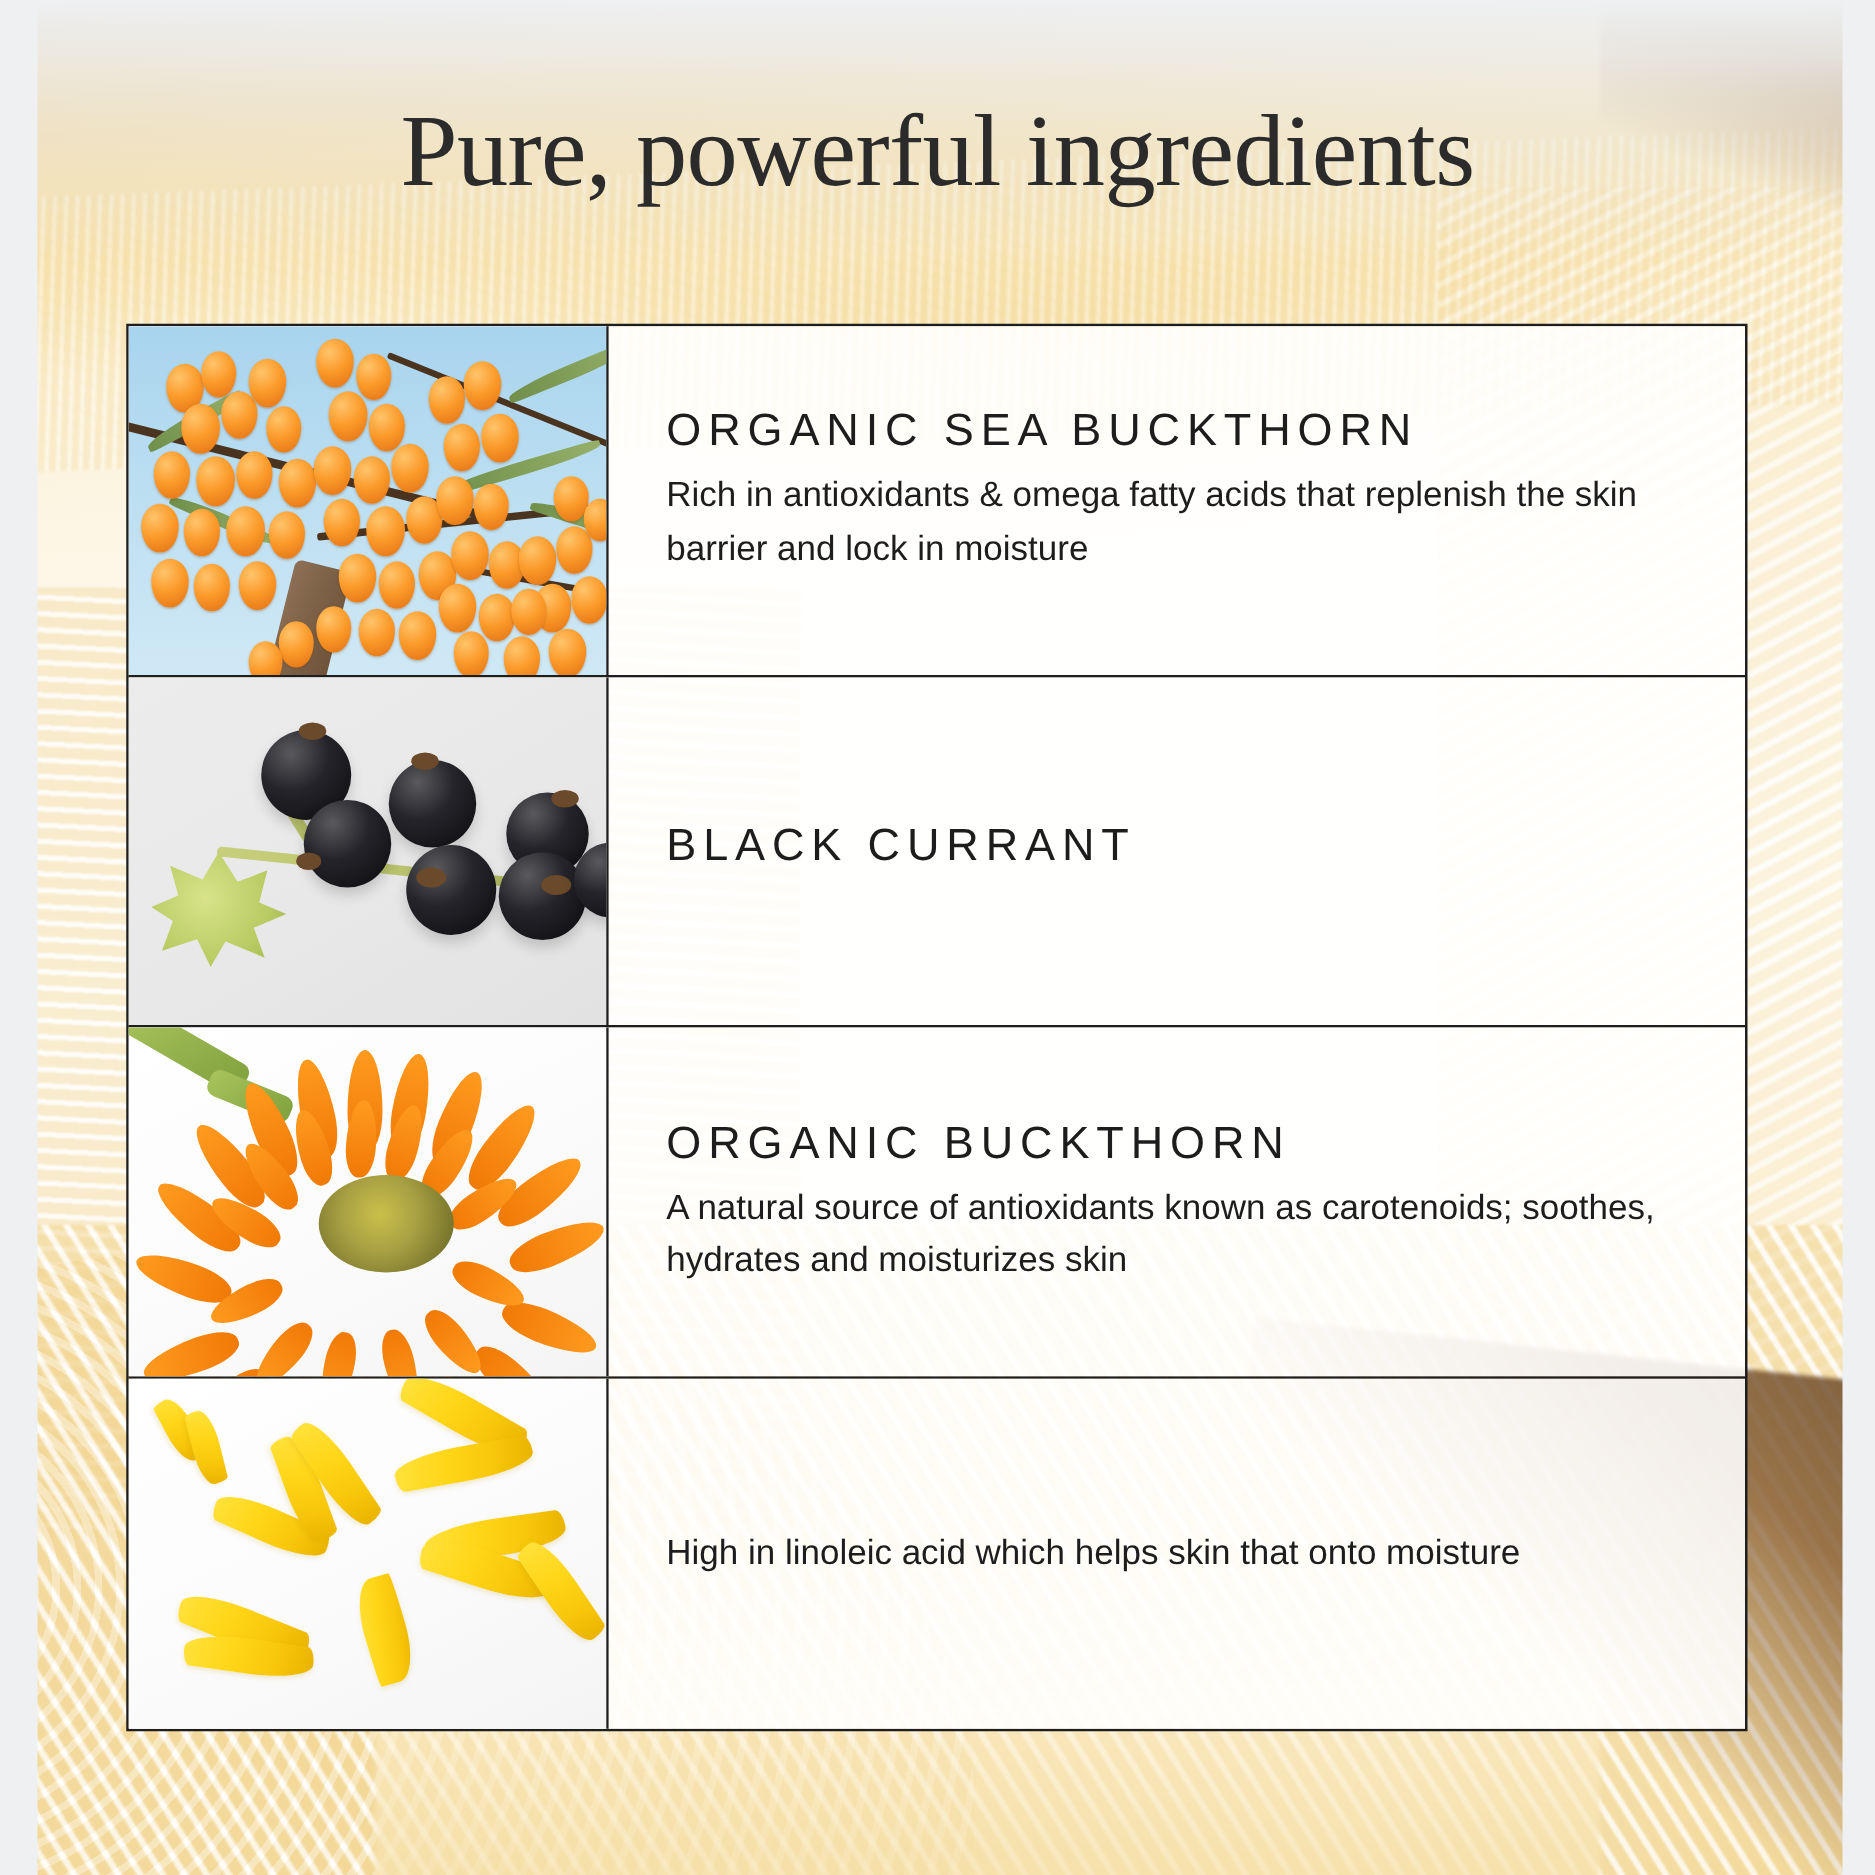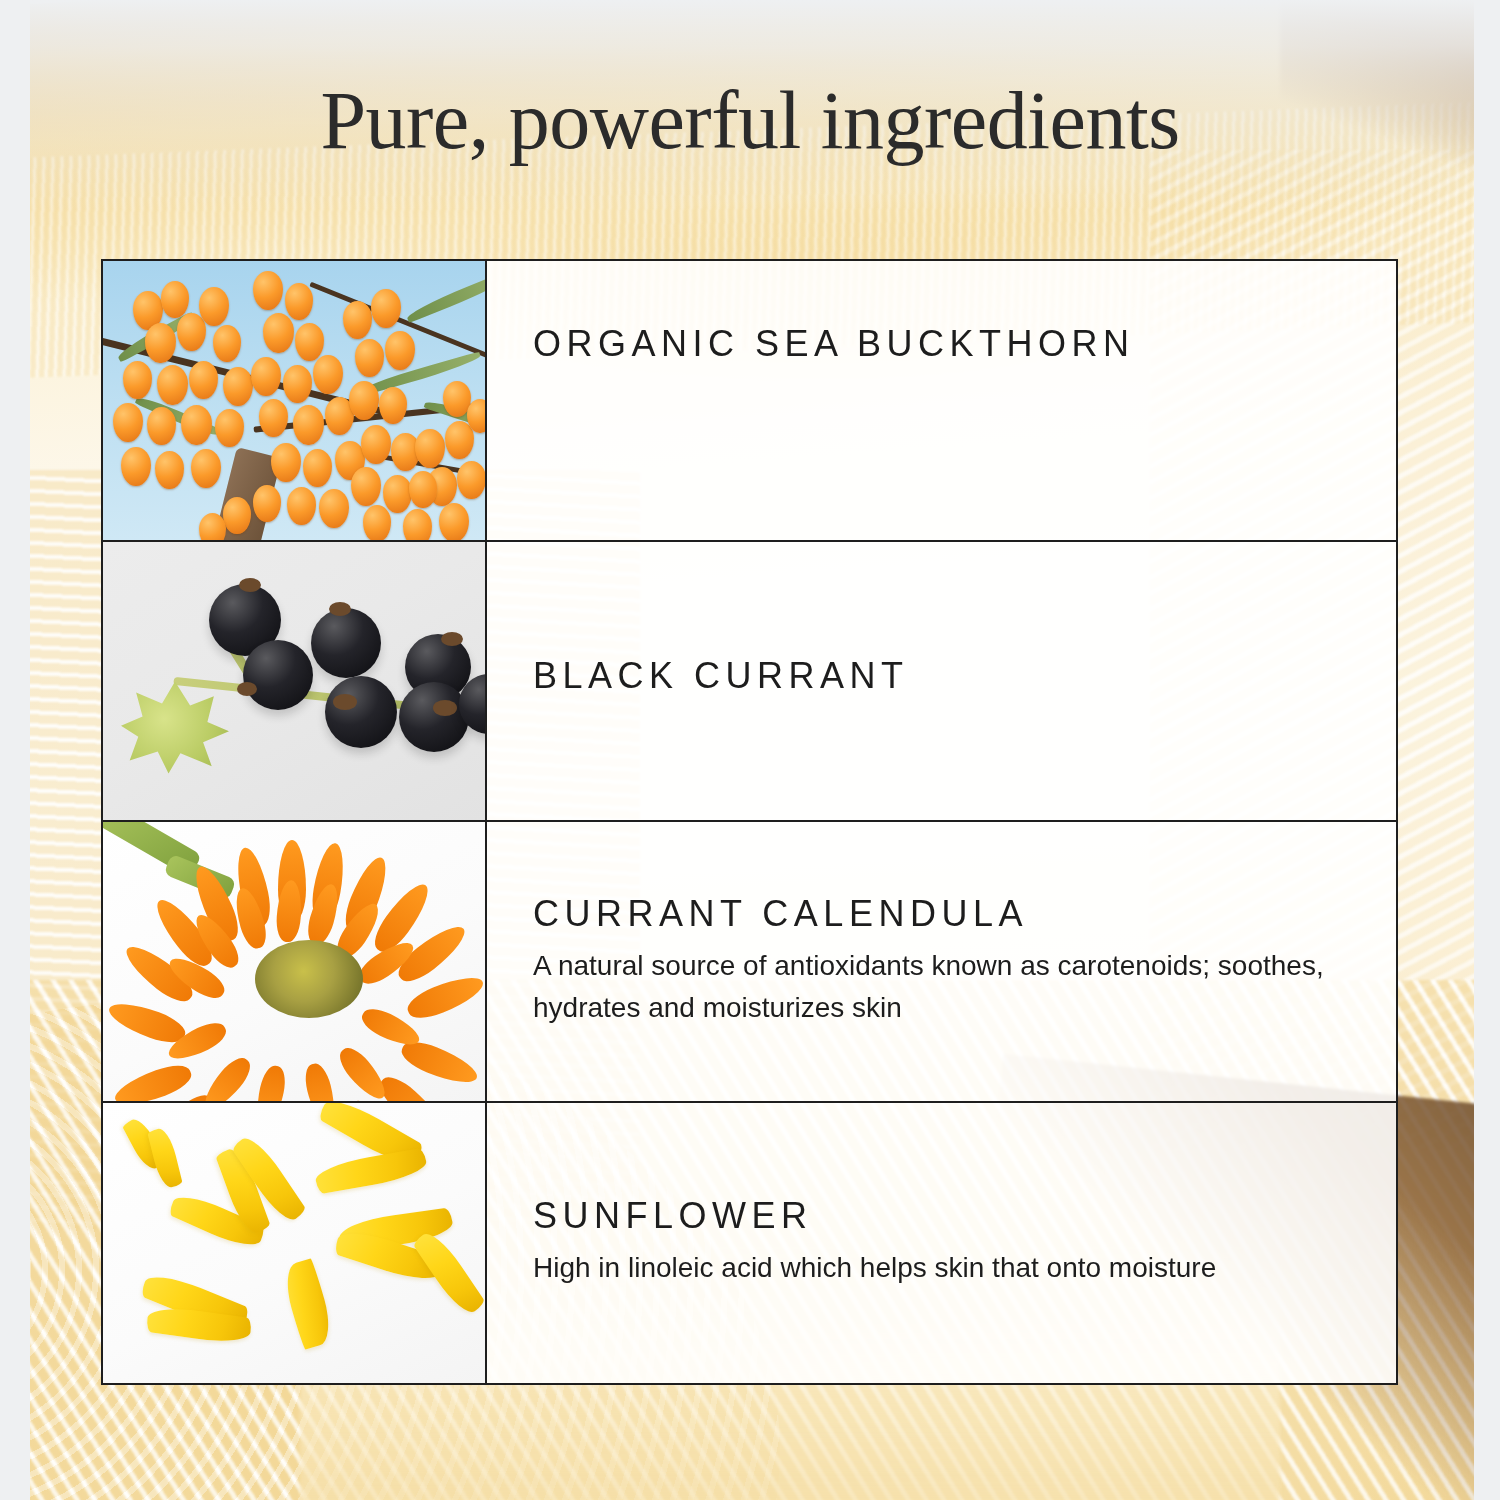--- a/index.html
+++ b/index.html
@@ -201,20 +201,21 @@
           <div class="berry" style="left:260px;top:244px;width:28px;height:37px;"></div>
 
           <div class="berry" style="left:340px;top:120px;width:28px;height:36px;"></div>
           <div class="berry" style="left:364px;top:138px;width:26px;height:34px;"></div>
           <div class="berry" style="left:120px;top:236px;width:28px;height:37px;"></div>
           <div class="berry" style="left:96px;top:252px;width:27px;height:35px;"></div>
         </div>
       </div>
       <div class="cell-txt pad-buckthorn">
         <div class="ing-name">ORGANIC SEA BUCKTHORN</div>
+        <div class="ing-desc">Rich in antioxidants &amp; omega fatty acids that replenish the skin barrier and lock in moisture</div>
       </div>
     </div>
 
     <div class="row">
       <div class="cell-img">
         <div class="ph paleGray">
           <div class="stemgreen" style="left:70px;top:148px;width:250px;height:8px;transform:rotate(6deg);"></div>
           <div class="stemgreen" style="left:112px;top:112px;width:48px;height:9px;transform:rotate(58deg);"></div>
           <div class="leafc" style="left:18px;top:140px;width:108px;height:92px;"></div>
 
@@ -278,21 +279,21 @@
           <div class="petal" style="left:110px;top:144px;width:24px;height:62px;transform:rotate(-116deg);"></div>
           <div class="petal" style="left:228px;top:166px;width:24px;height:62px;transform:rotate(140deg);"></div>
           <div class="petal" style="left:132px;top:176px;width:24px;height:62px;transform:rotate(-140deg);"></div>
           <div class="petal" style="left:198px;top:180px;width:24px;height:62px;transform:rotate(166deg);"></div>
           <div class="petal" style="left:162px;top:182px;width:24px;height:62px;transform:rotate(-168deg);"></div>
 
           <div class="bloomcore" style="left:152px;top:118px;width:108px;height:78px;"></div>
         </div>
       </div>
       <div class="cell-txt">
-        <div class="ing-name">CURRANT CALENDULA</div>
+        <div class="ing-name">ORGANIC BUCKTHORN</div>
         <div class="ing-desc">A natural source of antioxidants known as carotenoids; soothes, hydrates and moisturizes skin</div>
       </div>
     </div>
 
     <div class="row">
       <div class="cell-img">
         <div class="ph white">
           <div class="spetal" style="left:14px;top:30px;width:54px;height:22px;transform:rotate(62deg);"></div>
           <div class="spetal" style="left:32px;top:44px;width:60px;height:22px;transform:rotate(76deg);"></div>
           <div class="spetal" style="left:66px;top:104px;width:96px;height:28px;transform:rotate(24deg);"></div>
@@ -302,19 +303,18 @@
           <div class="spetal" style="left:44px;top:208px;width:104px;height:28px;transform:rotate(8deg);"></div>
           <div class="spetal" style="left:188px;top:158px;width:34px;height:86px;transform:rotate(-16deg);"></div>
           <div class="spetal" style="left:214px;top:14px;width:108px;height:30px;transform:rotate(30deg);"></div>
           <div class="spetal" style="left:212px;top:54px;width:112px;height:28px;transform:rotate(-10deg);"></div>
           <div class="spetal" style="left:236px;top:112px;width:114px;height:30px;transform:rotate(-8deg);"></div>
           <div class="spetal" style="left:232px;top:138px;width:108px;height:30px;transform:rotate(18deg);"></div>
           <div class="spetal" style="left:300px;top:156px;width:92px;height:28px;transform:rotate(56deg);"></div>
         </div>
       </div>
       <div class="cell-txt">
-        <div class="ing-name">SUNFLOWER</div>
         <div class="ing-desc">High in linoleic acid which helps skin that onto moisture</div>
       </div>
     </div>
 
   </div>
 </div>
 
 </body></html>

